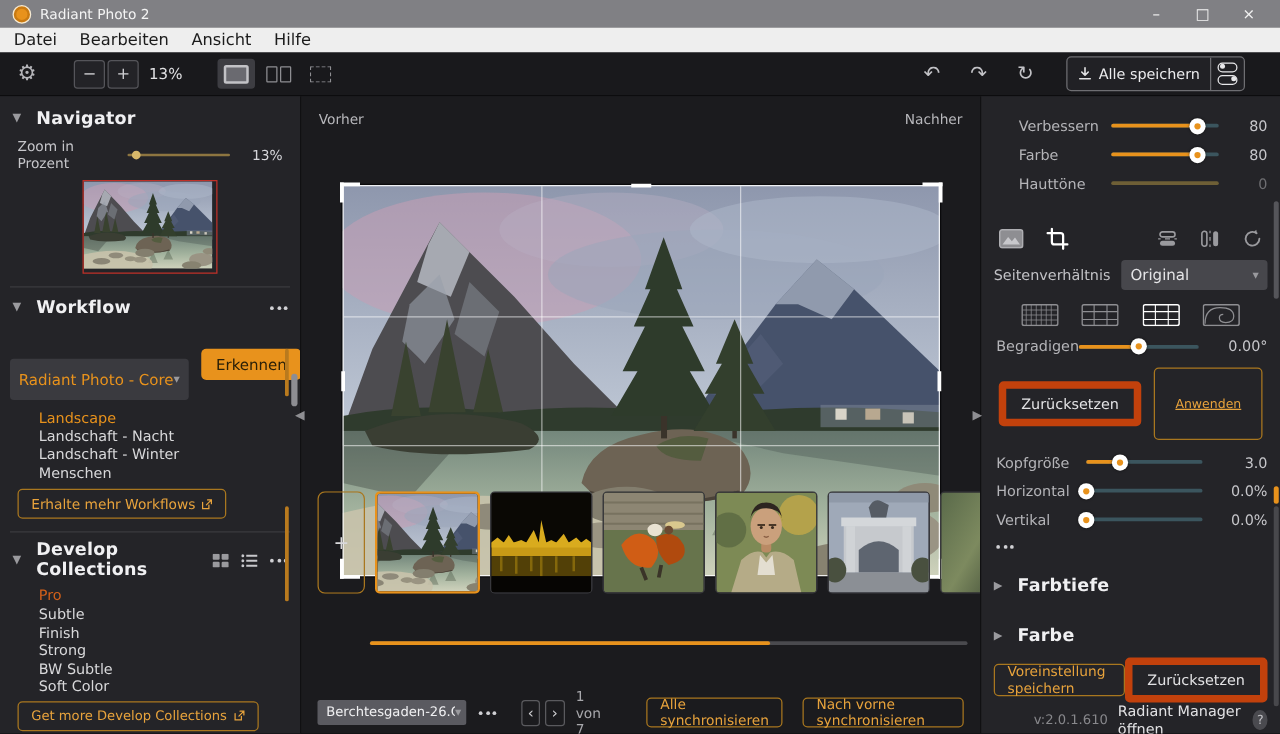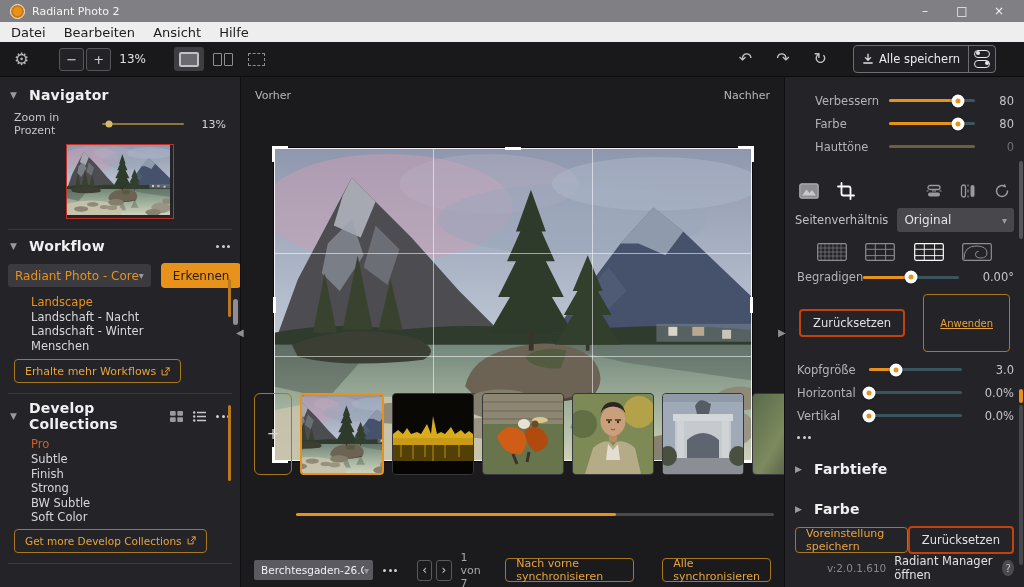--- a/index.html
+++ b/index.html
@@ -52,30 +52,30 @@
   .dots i{width:3px;height:3px;border-radius:50%;background:#d0d0d4;display:block;}
   .nav-zoomrow{display:flex;align-items:center;margin:8px 14px 0 14px;}
   .nav-zoomrow .lbl{font-size:11px;color:#c6c6ca;flex:1;}
   .nav-track{width:82px;height:2.5px;background:#8d7540;border-radius:2px;position:relative;margin-right:14px;}
   .nav-handle{position:absolute;width:7px;height:7px;border-radius:50%;background:#d8b86a;top:50%;transform:translate(-50%,-50%);}
   .nav-zoomrow .val{font-size:11px;color:#d6d6da;width:28px;text-align:right;}
   .nav-thumb{width:106px;height:73px;margin:7px auto 0 auto;border:1.5px solid #c03028;display:block;position:relative;}
   .nav-thumb svg{display:block;}
   .divider{height:1px;background:#3a3a3e;margin:10px 8px 0 8px;}
   .wf-controls{display:flex;align-items:center;margin:9px 10px 0 8px;gap:10px;}
-  .wf-select{flex:1;height:23px;background:#3a3a3f;border-radius:3px;display:flex;align-items:center;padding:0 7px;}
+  .wf-select{flex:1;height:33px;background:#3a3a3f;border-radius:3px;display:flex;align-items:center;padding:0 7px;margin-top:24px;}
   .wf-select .sel-lbl{font-size:12px;color:#e8921c;flex:1;white-space:nowrap;overflow:hidden;}
   .chev{font-size:10px;color:#9a9a9e;}
   .btn-solid{height:25px;background:#e8921c;border-radius:4px;color:#2a2008;font-size:12px;display:flex;align-items:center;justify-content:center;padding:0 12px;font-weight:500;}
   .sb-list{margin:7px 0 0 31px;position:relative;}
   .sb-item{font-size:11.5px;color:#d8d8da;line-height:14.6px;white-space:nowrap;}
   .sb-item.active{color:#e8921c;}
   .sb-item.active-red{color:#d2601a;}
   .btn-outline-o{border:1px solid #a9771f;border-radius:4px;color:#e8a33c;font-size:11px;display:inline-flex;align-items:center;justify-content:center;gap:5px;padding:0 10px;height:22px;background:transparent;}
-  .btn-outline-g{border:2px solid #c2410c;border-radius:4px;color:#e2e2e4;font-size:11.5px;display:inline-flex;align-items:center;justify-content:center;padding:0 12px;height:24px;background:transparent;}
+  .btn-outline-g{border:6px solid #c2410c;border-radius:4px;color:#e2e2e4;font-size:11.5px;display:inline-flex;align-items:center;justify-content:center;padding:0 12px;height:24px;background:transparent;}
   .more-wrap{margin:6px 0 0 14px;}
   .vscroll{position:absolute;width:3px;border-radius:2px;background:#b97a1e;}
   .gray-thumb{position:absolute;right:2px;width:5px;border-radius:3px;background:#8d8d92;}
   
   .center{flex:1;display:flex;flex-direction:column;min-width:0;background:#1b1b1e;gap:33px;}
   .viewer-labels{height:36px;display:flex;align-items:center;justify-content:space-between;padding:0 14px;flex:0 0 auto;}
   .viewer-labels span{font-size:11px;color:#b8b8bc;}
   .stage{flex:1;position:relative;}
   .photo{position:absolute;left:50%;top:2px;transform:translateX(-50%);width:478px;height:313px;box-shadow:0 0 0 1px #0a0a0c;}
   .photo > svg{display:block;}
@@ -531,25 +531,25 @@
           <span class="chev">▾</span>
         </span>
         <span class="dots" style="margin-left:10px">
             <i></i>
             <i></i>
             <i></i>
           </span>
         <span class="navbtn" style="margin-left:20px">‹</span>
         <span class="navbtn" style="margin-left:4px">›</span>
         <span class="pos-lbl">1 von 7</span>
+        <span class="btn-outline-o" style="margin-left:28px;height:22px;">
+            <span>Alle synchronisieren</span>
+          </span>
         <span class="btn-outline-o" style="margin-left:16px;height:22px;">
             <span>Nach vorne synchronisieren</span>
-          </span>
-        <span class="btn-outline-o" style="margin-left:28px;height:22px;">
-            <span>Alle synchronisieren</span>
           </span>
       </div>
     </main>
 
     <aside class="rightpanel">
 
       <div class="smart-sliders">
         <div class="srow">
           <span class="slabel">Verbessern</span>
           <span class="strack">

